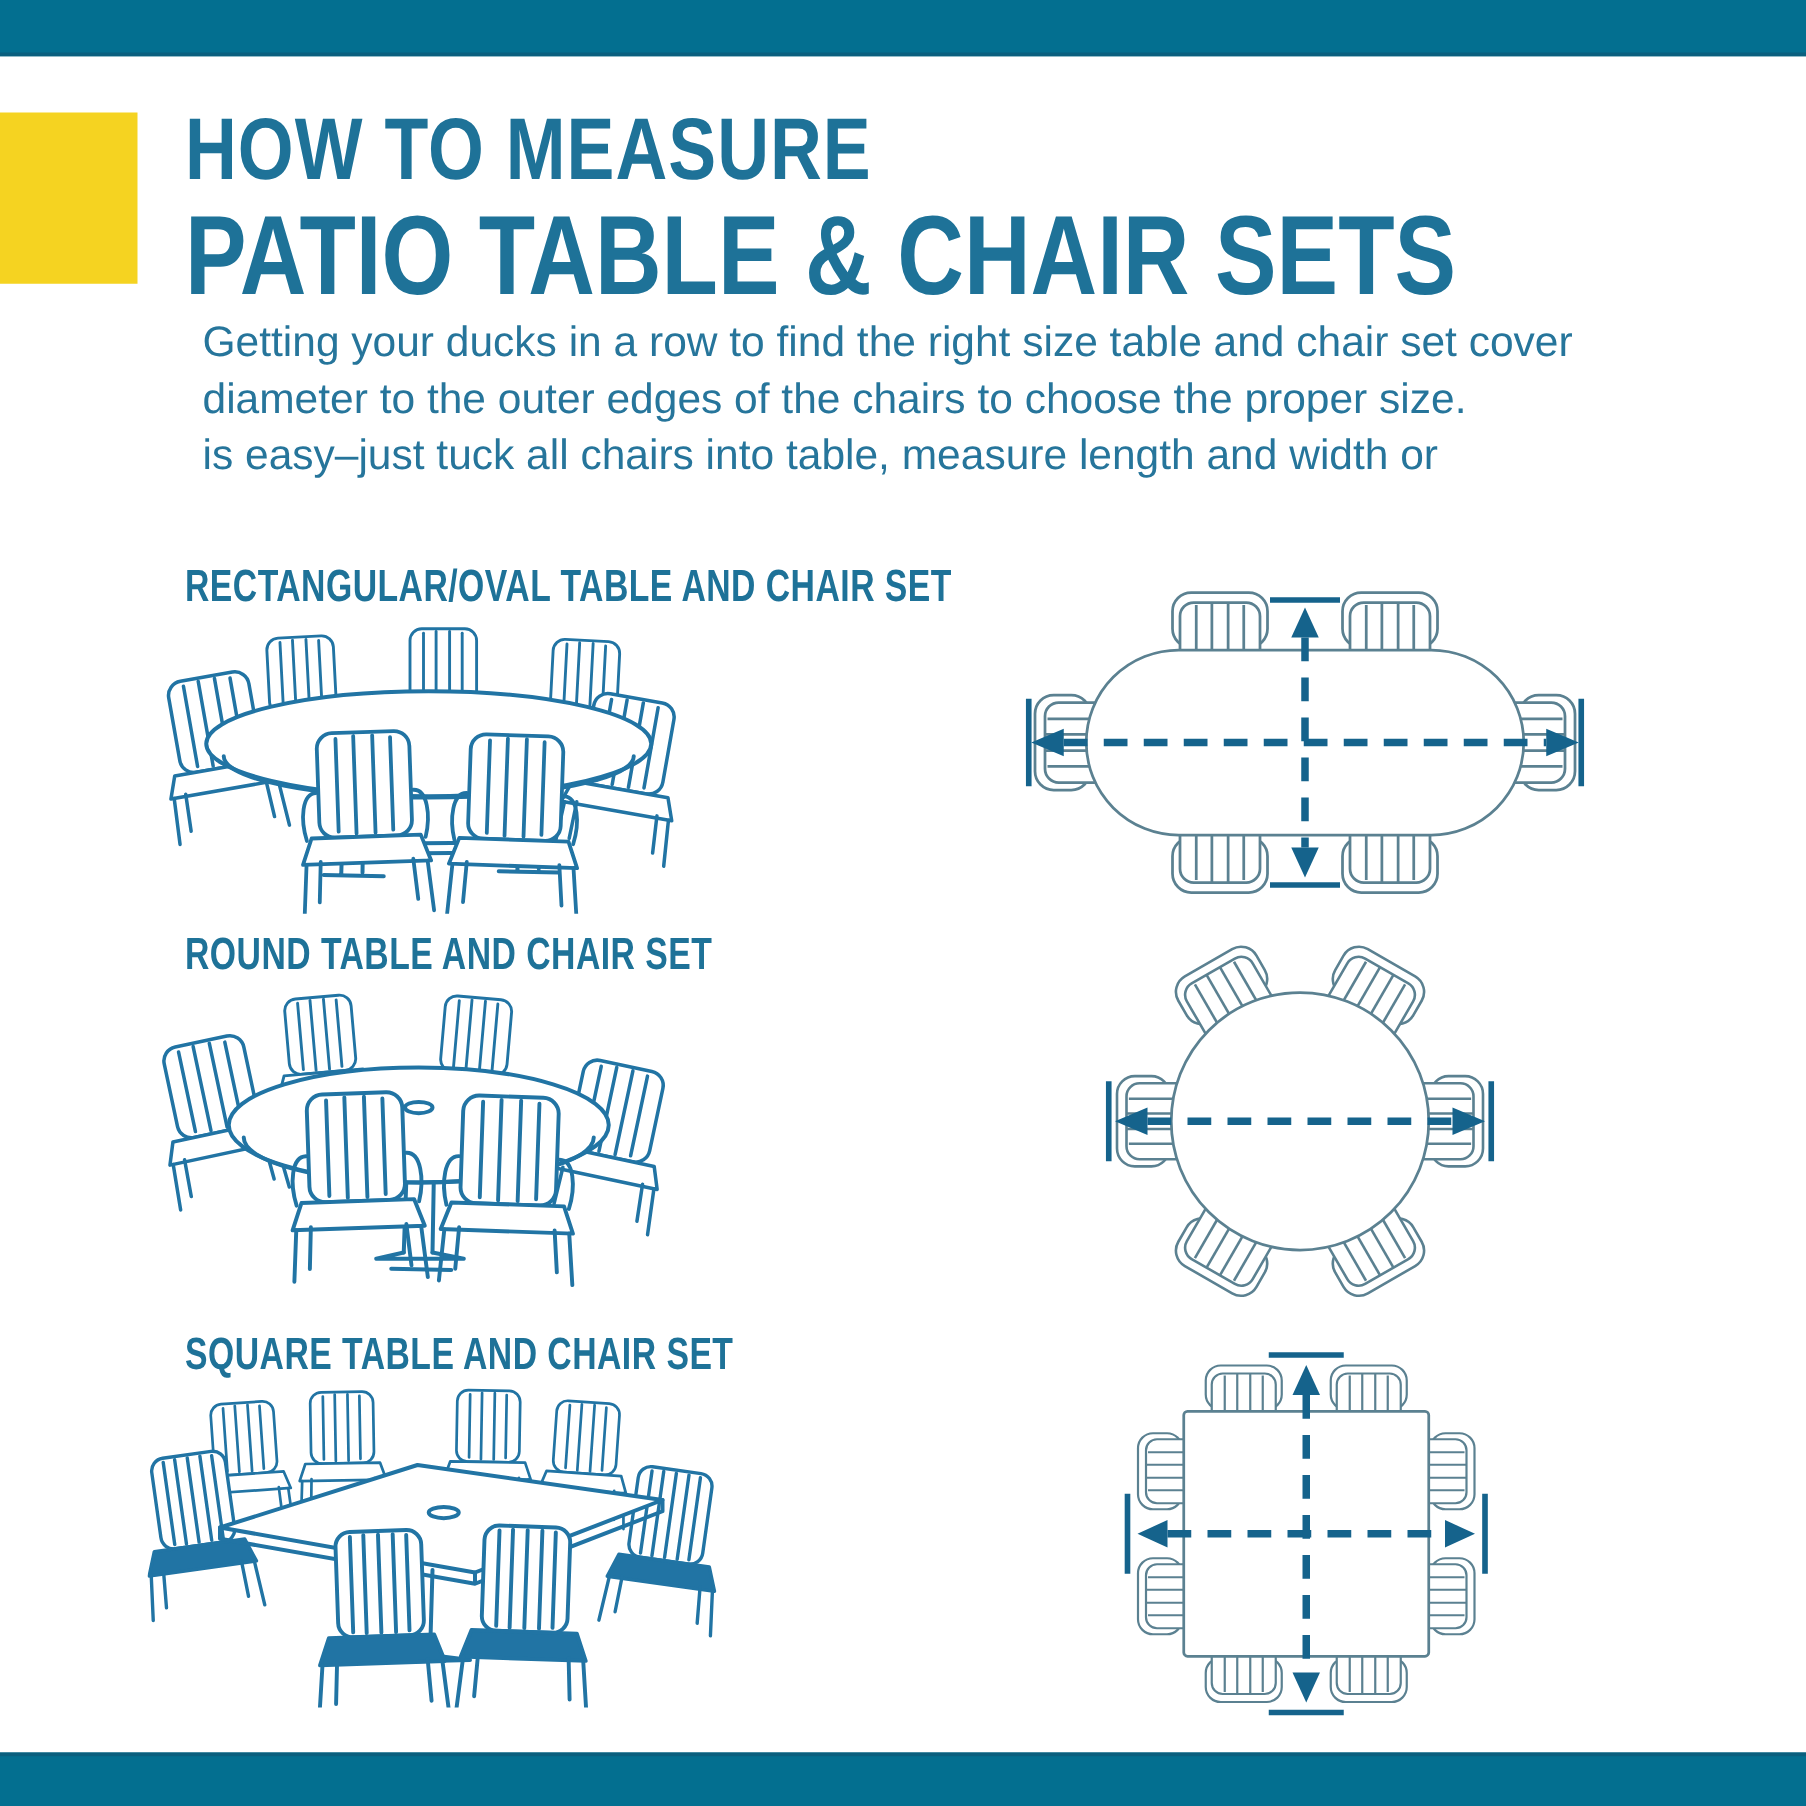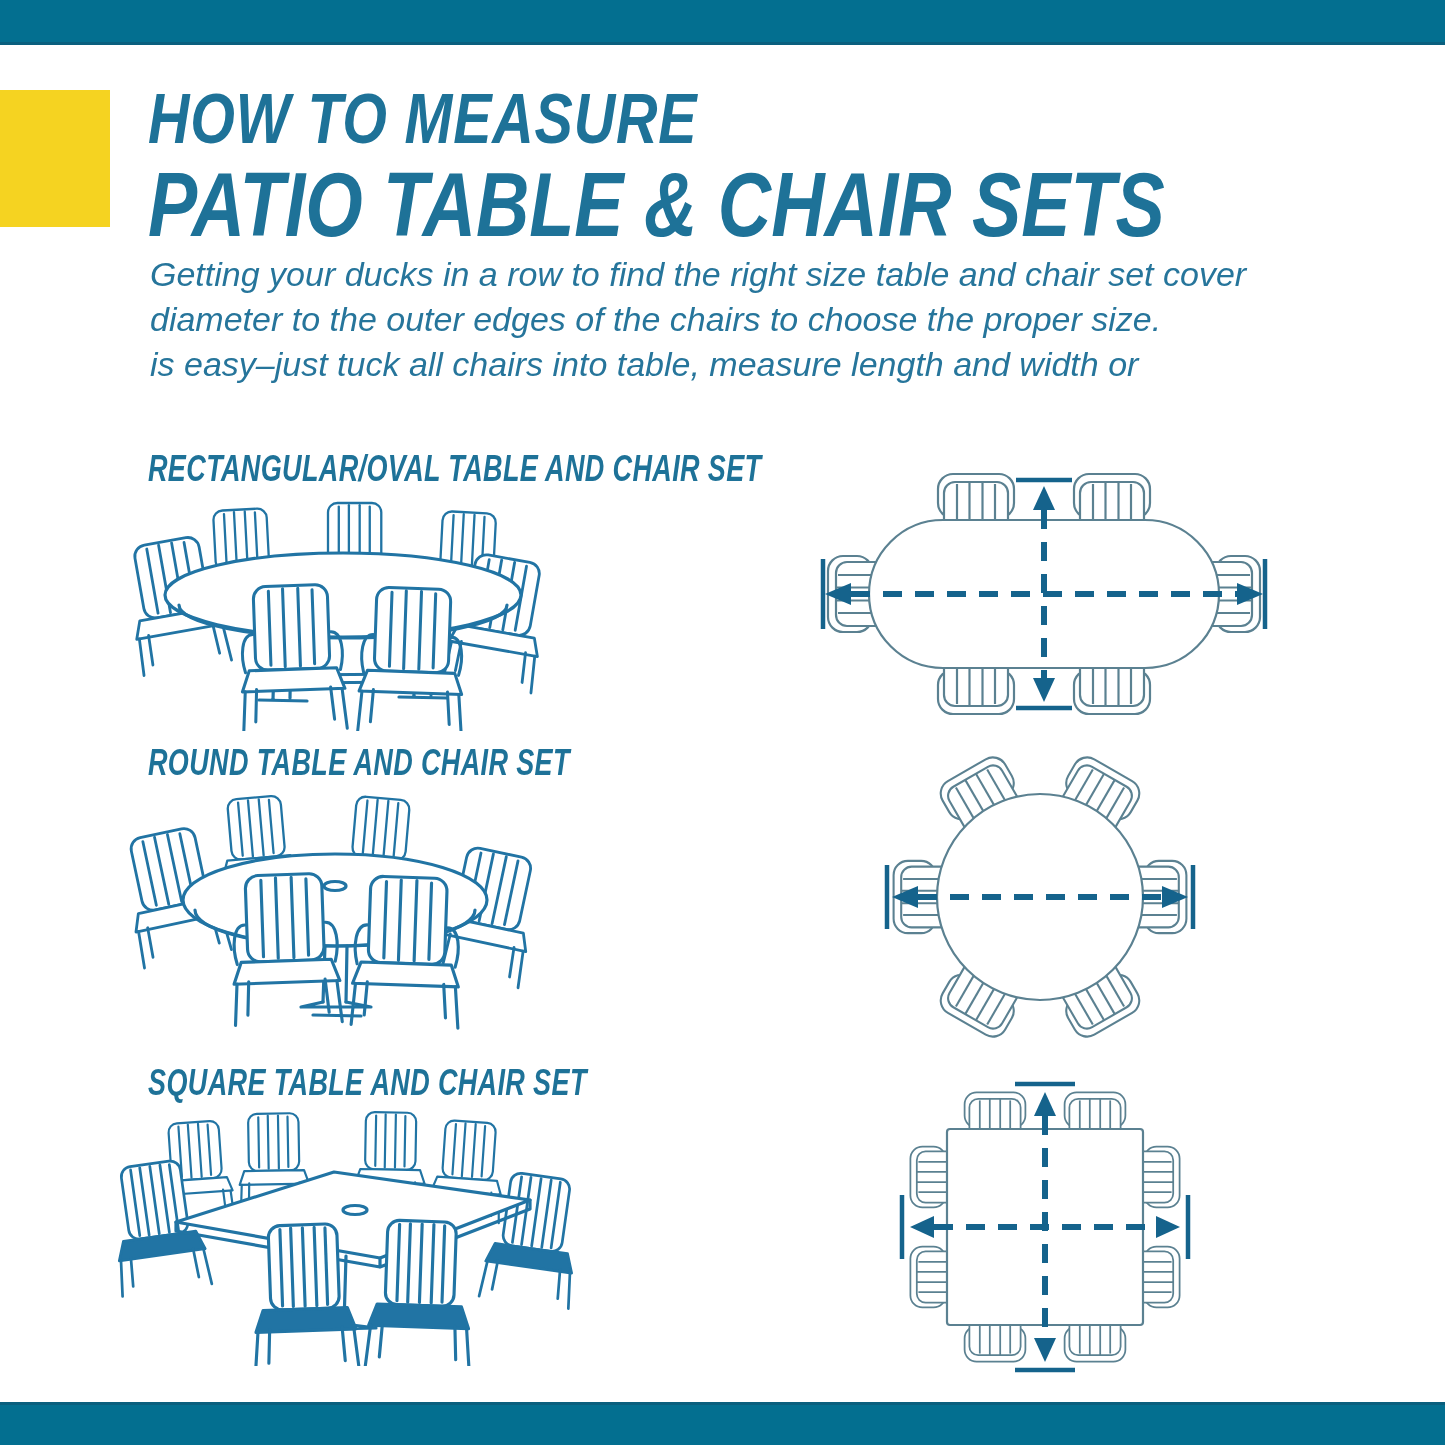--- a/index.html
+++ b/index.html
@@ -1,26 +1,26 @@
 <!DOCTYPE html>
 <html><head>
 <meta charset="utf-8">
 <style>
   html,body { margin:0; padding:0; background:#fff; }
   .page { position:relative; width:1445px; height:1445px; background:#ffffff; overflow:hidden;
-          font-family:"Liberation Sans", sans-serif;font-style:italic; }
+          font-family:"Liberation Sans", sans-serif; }
   .bar { position:absolute; left:0; width:1445px; background:#036f90; }
   .bar-top { top:0; height:42px; border-bottom:3px solid #0a5f7e; }
   .bar-bottom { top:1402px; height:43px; border-top:3px solid #0a5f7e; }
   .accent { position:absolute; left:0; top:90px; width:110px; height:137px; background:#f5d321; }
   .titles { position:absolute; left:148px; top:84px; color:#1e7298; font-weight:bold;
             transform:scaleX(0.82); transform-origin:0 0; white-space:nowrap; }
   .t1 { font-size:70px; line-height:1.0; letter-spacing:1px; }
   .t2 { font-size:90px; line-height:1.0; margin-top:6px; letter-spacing:0px; }
-  .intro { position:absolute; left:150px; top:252px; color:#26759b; font-size:34px; line-height:1.32; }
+  .intro { position:absolute; left:162px; top:252px; color:#26759b; font-size:34px; line-height:1.32; }
   .sec-head { position:absolute; color:#1e7298; font-weight:bold; font-size:36px; letter-spacing:0.5px;
               transform:scaleX(0.75); transform-origin:0 0; white-space:nowrap; }
   .abs { position:absolute; }
   svg { display:block; }
   .ill { stroke:#2174a4; stroke-width:3.2; fill:none; stroke-linecap:round; stroke-linejoin:round; }
   .tv  { stroke:#5b8191; stroke-width:2.2; fill:none; }
   .meas { stroke:#15638c; fill:none; }
   .meas .dash { stroke-width:6; stroke-dasharray:19 13; }
   .meas .stop { stroke-width:4.5; }
   .meas polygon { fill:#15638c; stroke:none; }

